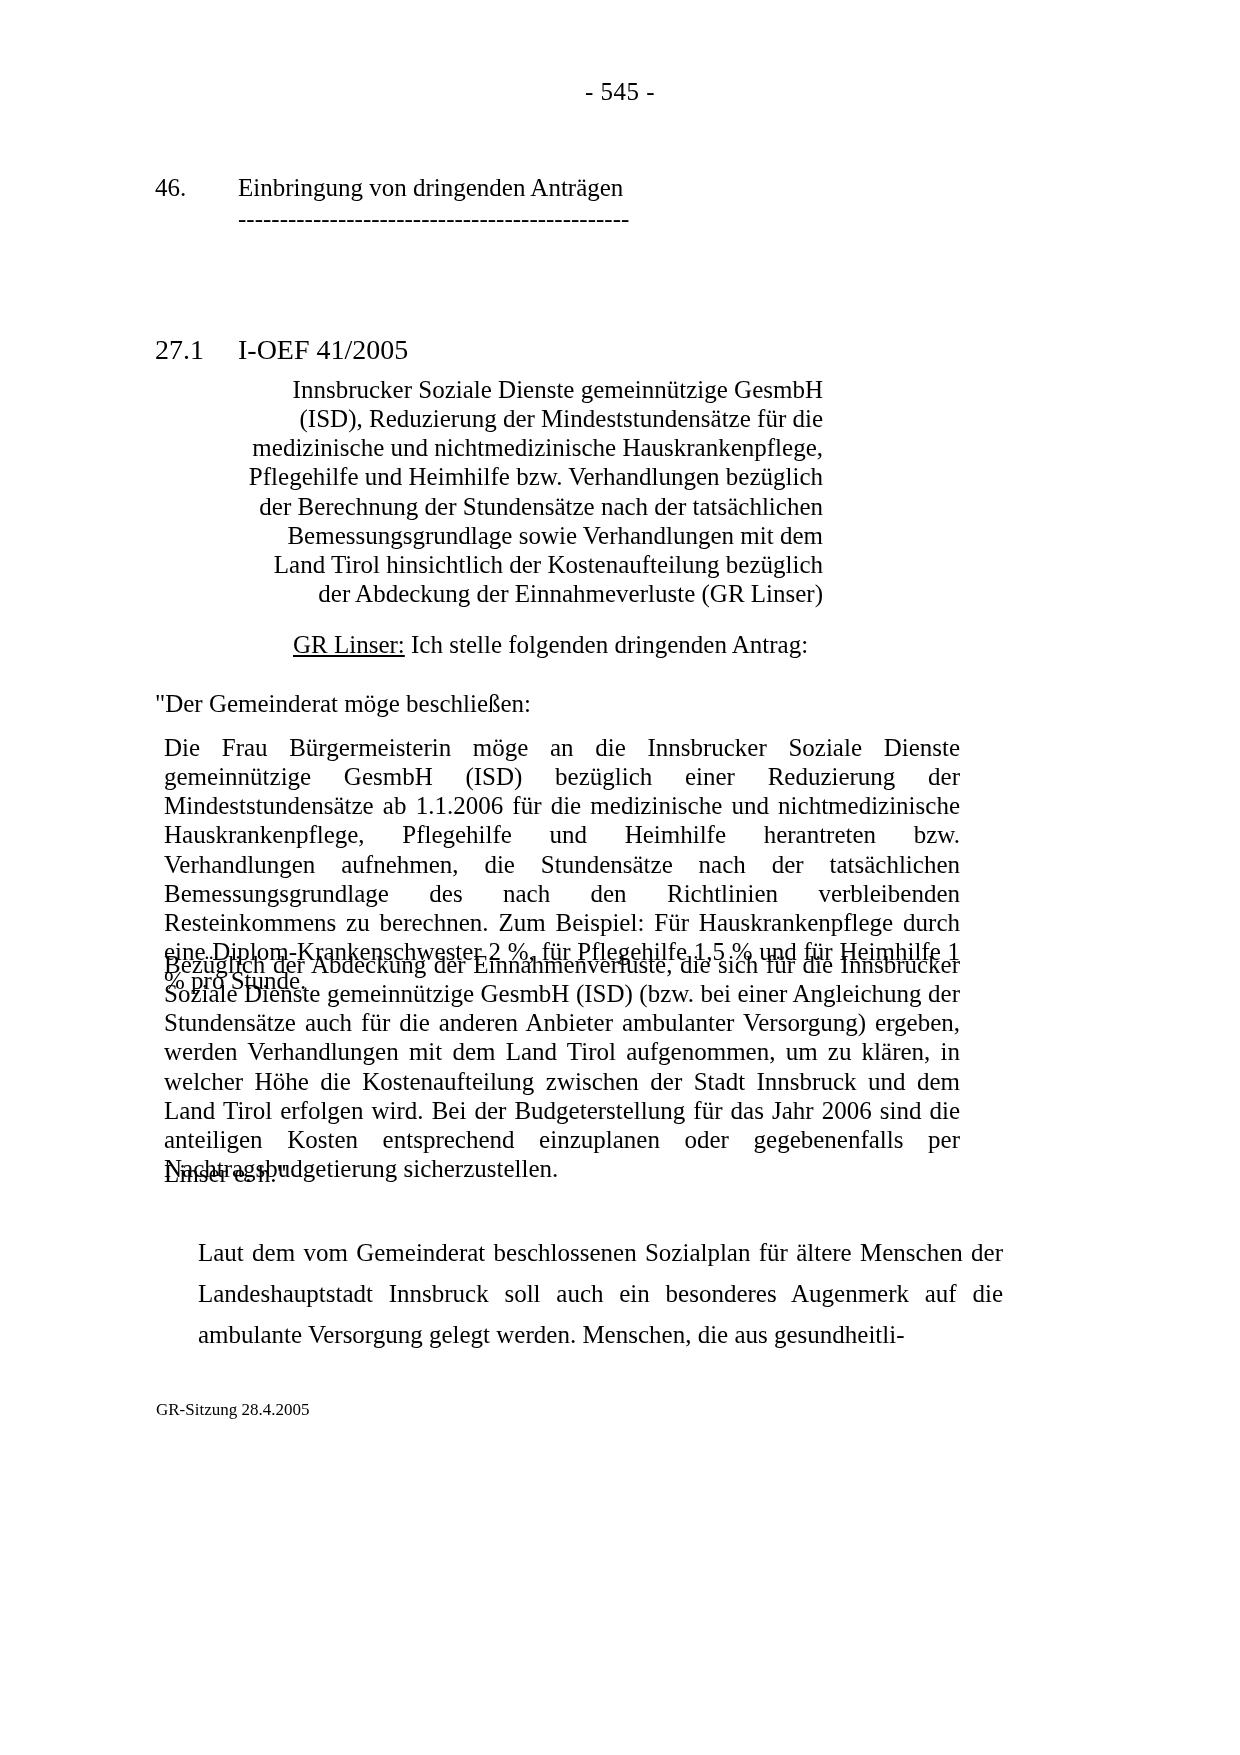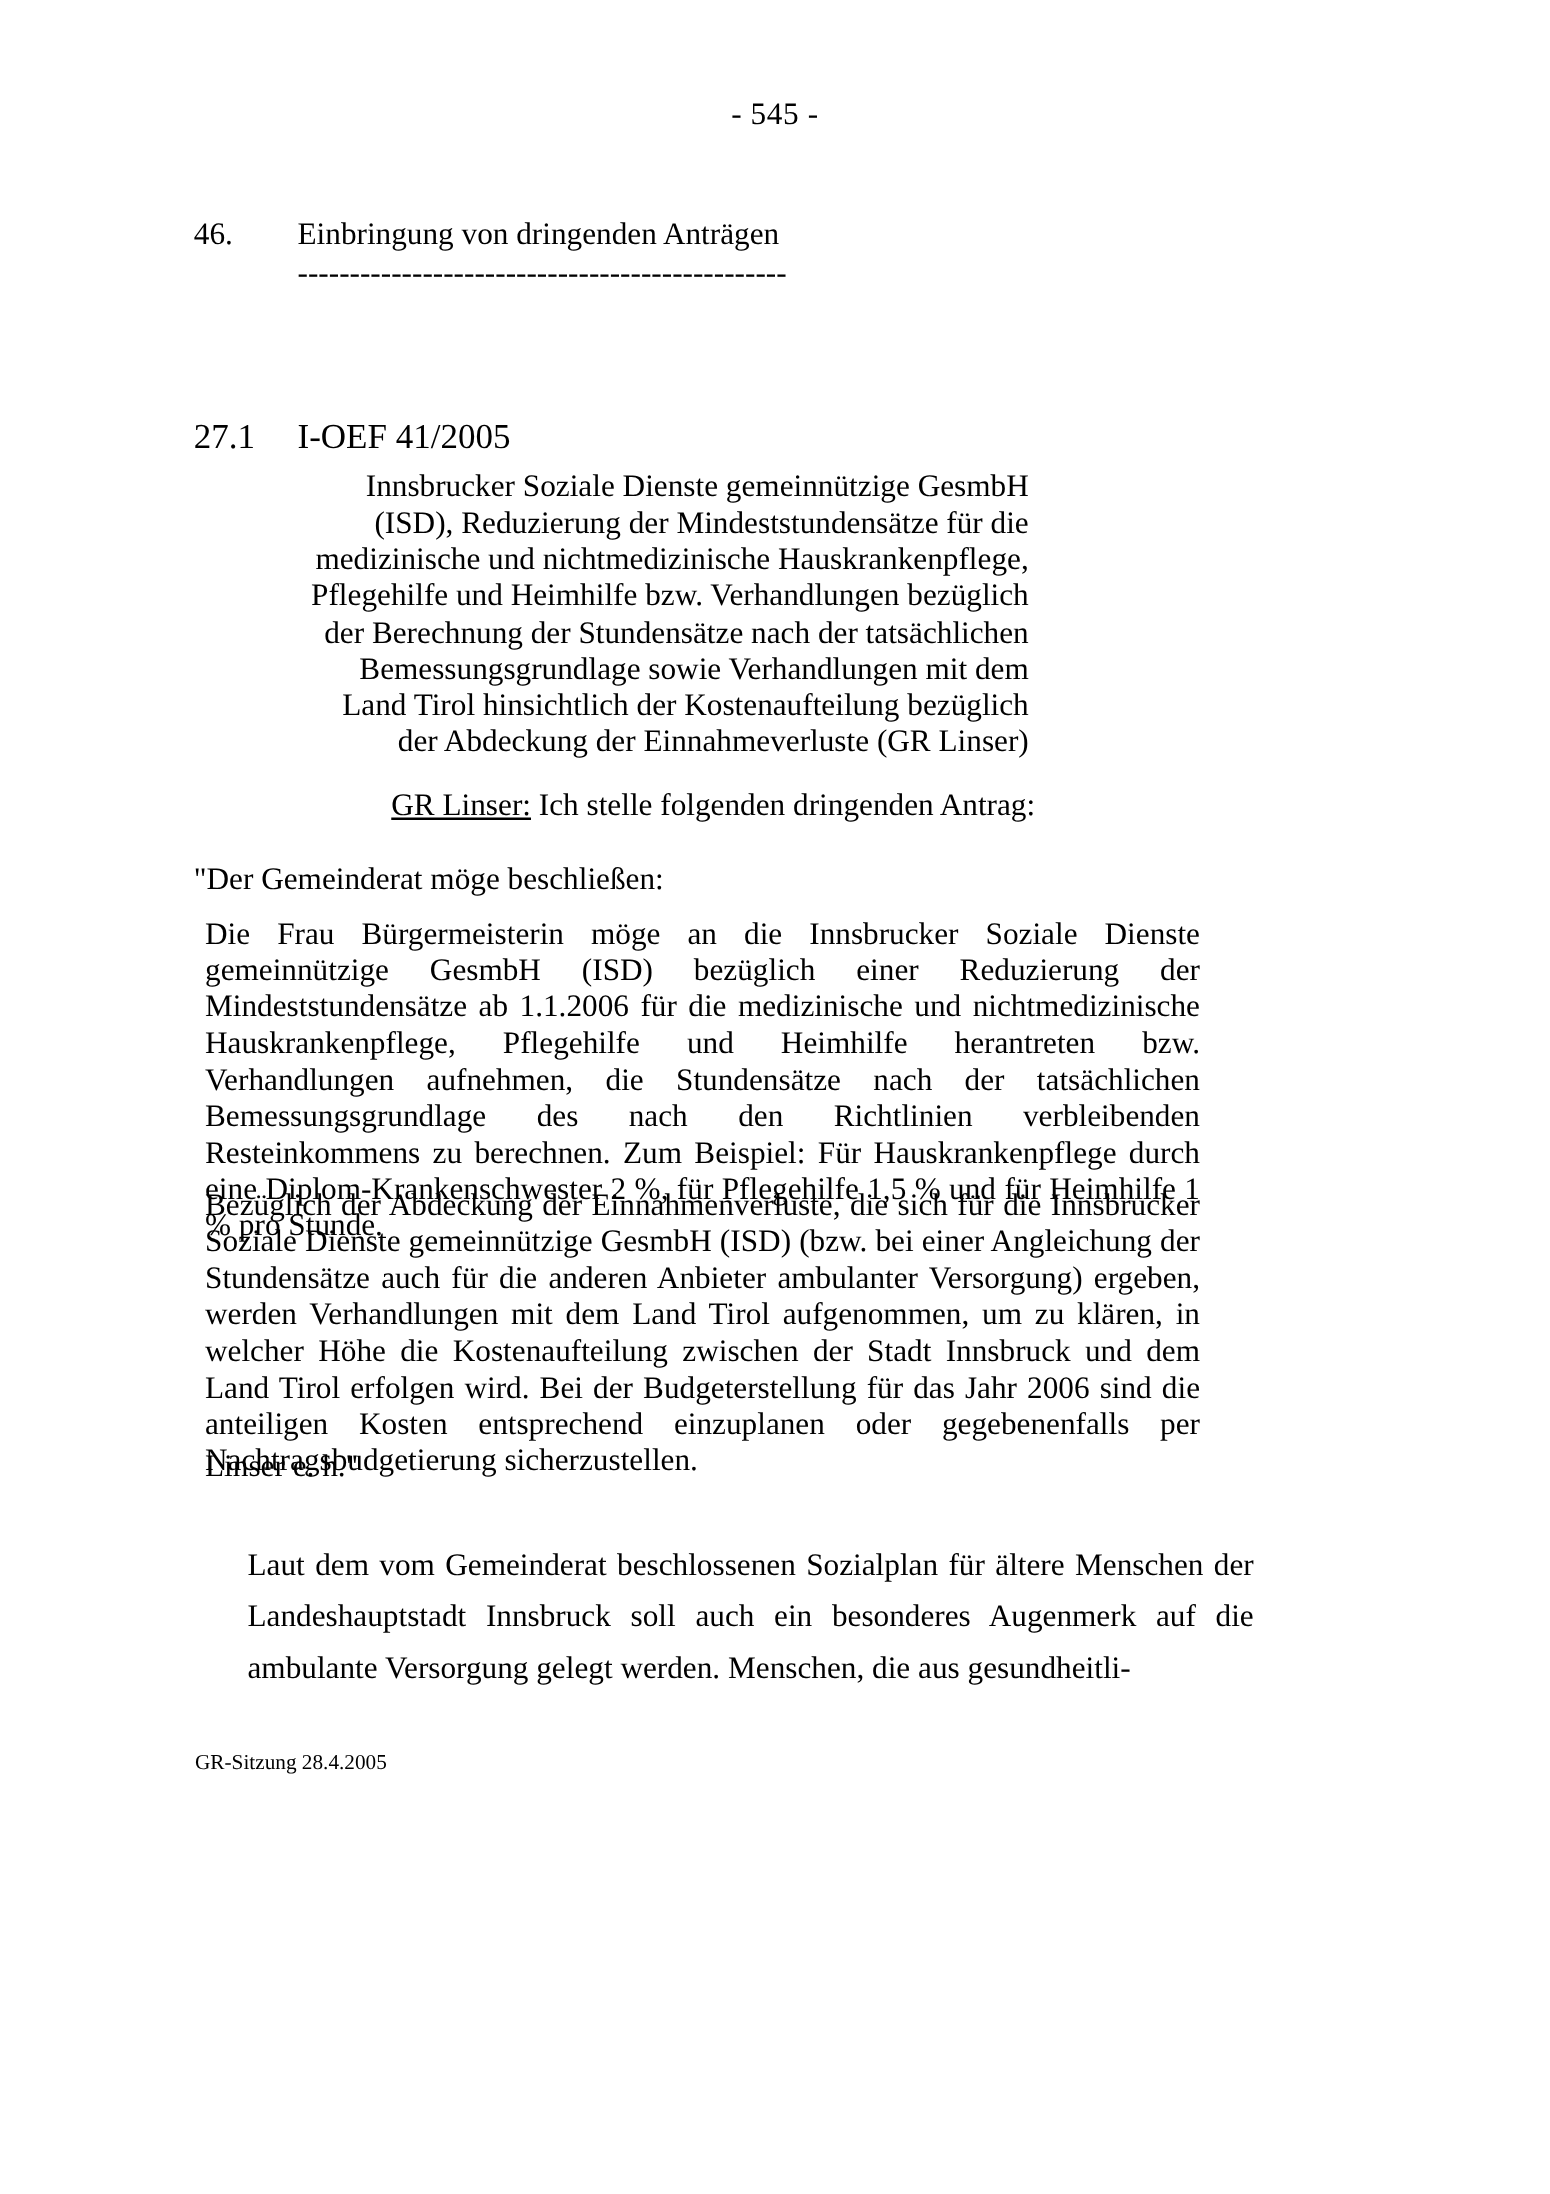--- a/index.html
+++ b/index.html
@@ -73,21 +73,20 @@
   }
 
   .linser-line {
     position: absolute;
     top: 631px;
     left: 293px;
     font-size: 25px;
   }
   .linser-line .uline {
     text-decoration: underline;
-    margin-left: 20px;
   }
 
   .quote-open {
     position: absolute;
     top: 690px;
     left: 155px;
     font-size: 25px;
   }
 
   .para {

